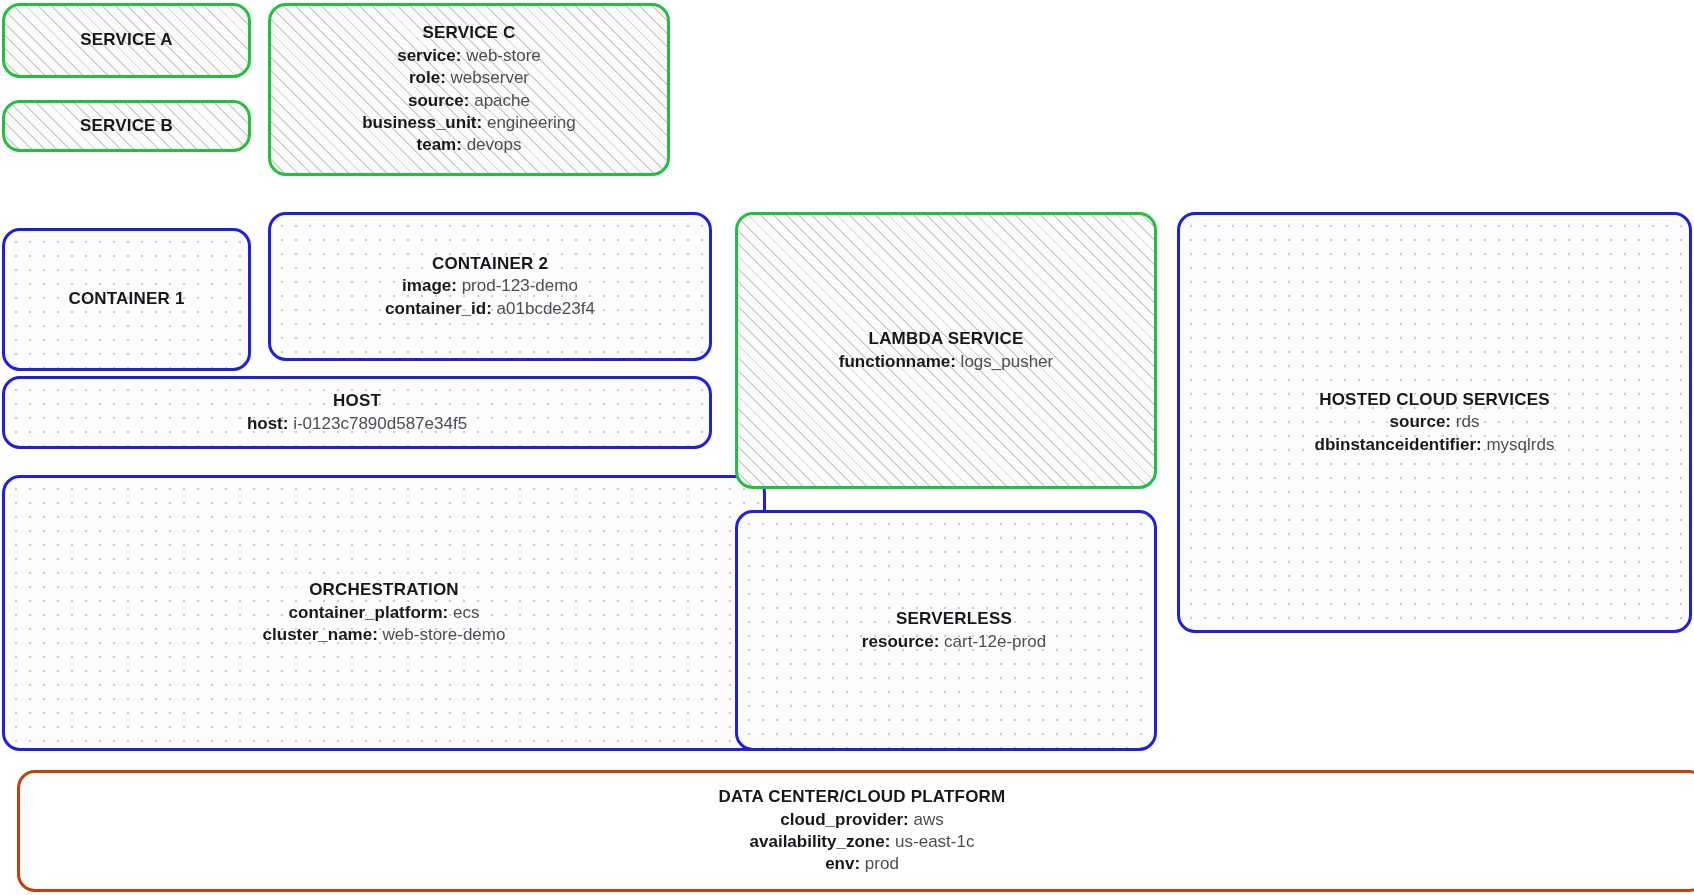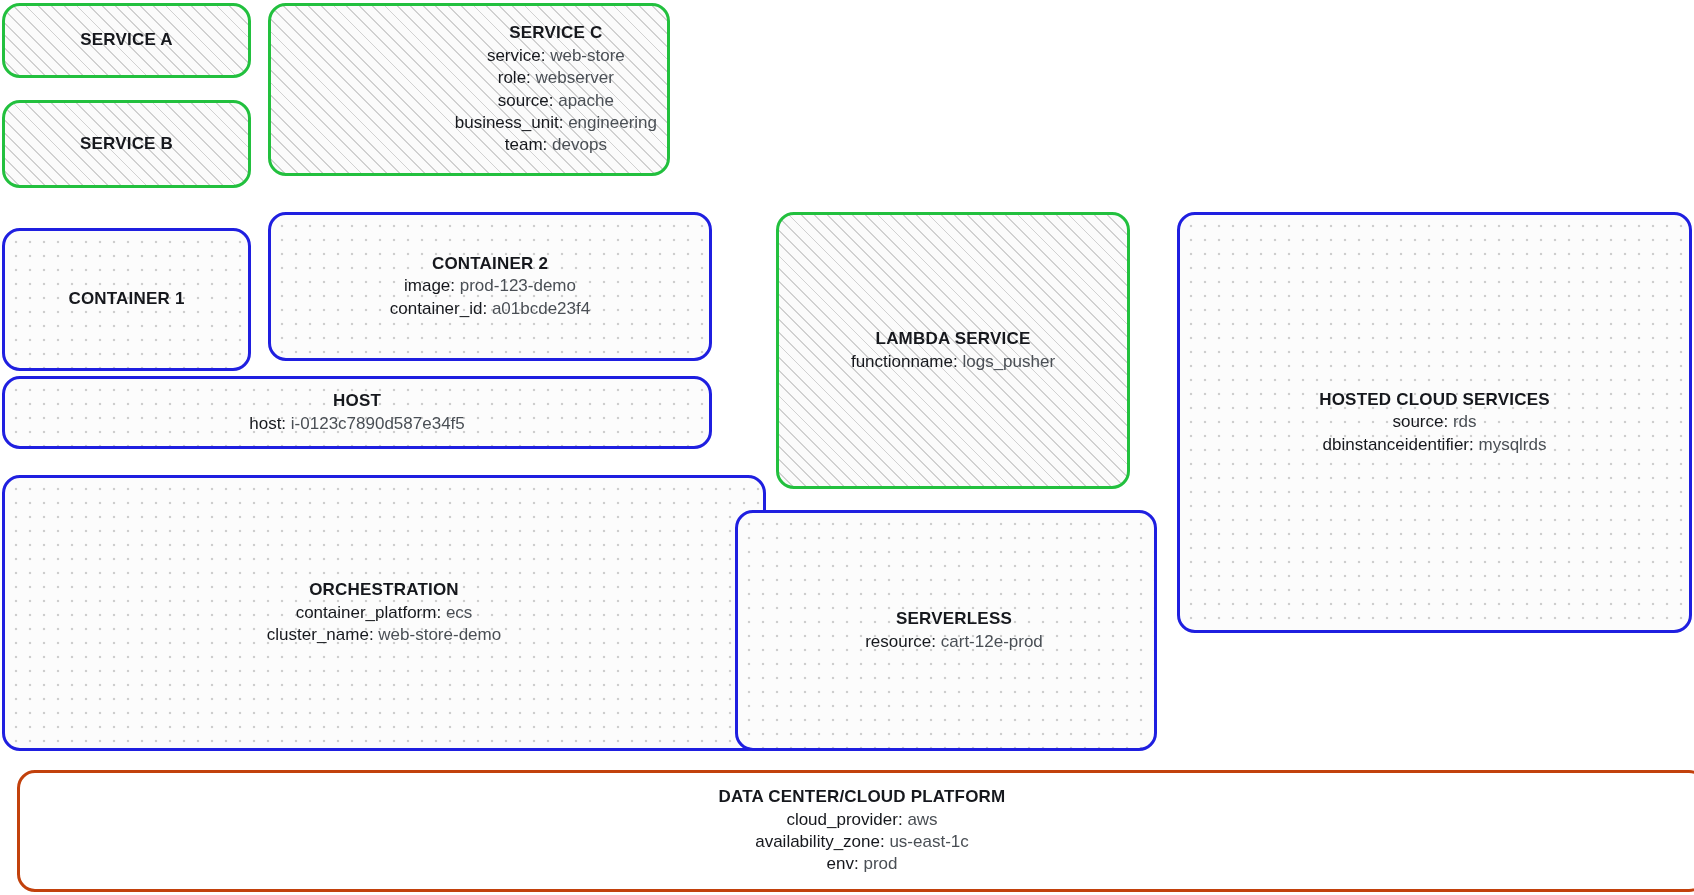--- a/index.html
+++ b/index.html
@@ -47,21 +47,21 @@
     letter-spacing: 0.2px;
   }
 
   .attr {
     display: block;
     font-size: 17px;
     color: #3c4043;
     white-space: nowrap;
   }
   .attr .k {
-    font-weight: normal;
+    font-weight: bold;
     color: #16181d;
   }
   .attr .v {
     font-weight: normal;
     color: #4a4f55;
   }
 
   
   .b-green { border: 3px solid #22c03e; }
   .b-blue  { border: 3px solid #1f1fe0; }
@@ -96,27 +96,27 @@
 <body>
 
 <div id="canvas">
 
   <div class="box b-green fill-hatch" style="left:2px; top:3px; width:249px; height:75px;">
     <div class="inner">
       <span class="box-title">SERVICE A</span>
     </div>
   </div>
 
-  <div class="box b-green fill-hatch" style="left:2px; top:100px; width:249px; height:88px;">
+  <div class="box b-green fill-hatch" style="left:2px; top:100px; width:249px; height:52px;">
     <div class="inner">
       <span class="box-title">SERVICE B</span>
     </div>
   </div>
 
-  <div class="box b-green fill-hatch" style="left:268px; top:3px; width:402px; height:173px;justify-content:flex-end;">
+  <div class="box b-green fill-hatch" style="left:268px; top:3px; width:402px; height:173px;">
     <div class="inner">
       <span class="box-title">SERVICE C</span>
       <span class="attr"><span class="k">service:</span> <span class="v">web-store</span></span>
       <span class="attr"><span class="k">role:</span> <span class="v">webserver</span></span>
       <span class="attr"><span class="k">source:</span> <span class="v">apache</span></span>
       <span class="attr"><span class="k">business_unit:</span> <span class="v">engineering</span></span>
       <span class="attr"><span class="k">team:</span> <span class="v">devops</span></span>
     </div>
   </div>
 
@@ -142,21 +142,21 @@
   </div>
 
   <div class="box b-blue fill-dots" style="left:2px; top:475px; width:764px; height:276px;">
     <div class="inner">
       <span class="box-title">ORCHESTRATION</span>
       <span class="attr"><span class="k">container_platform:</span> <span class="v">ecs</span></span>
       <span class="attr"><span class="k">cluster_name:</span> <span class="v">web-store-demo</span></span>
     </div>
   </div>
 
-  <div class="box b-green fill-hatch" style="left:776px; top:212px; width:354px; height:277px;">
+  <div class="box b-green fill-hatch" style="left:735px; top:212px; width:422px; height:277px;">
     <div class="inner">
       <span class="box-title">LAMBDA SERVICE</span>
       <span class="attr"><span class="k">functionname:</span> <span class="v">logs_pusher</span></span>
     </div>
   </div>
 
   <div class="box b-blue fill-dots" style="left:735px; top:510px; width:422px; height:241px;padding-left:16px;">
     <div class="inner">
       <span class="box-title">SERVERLESS</span>
       <span class="attr"><span class="k">resource:</span> <span class="v">cart-12e-prod</span></span>

